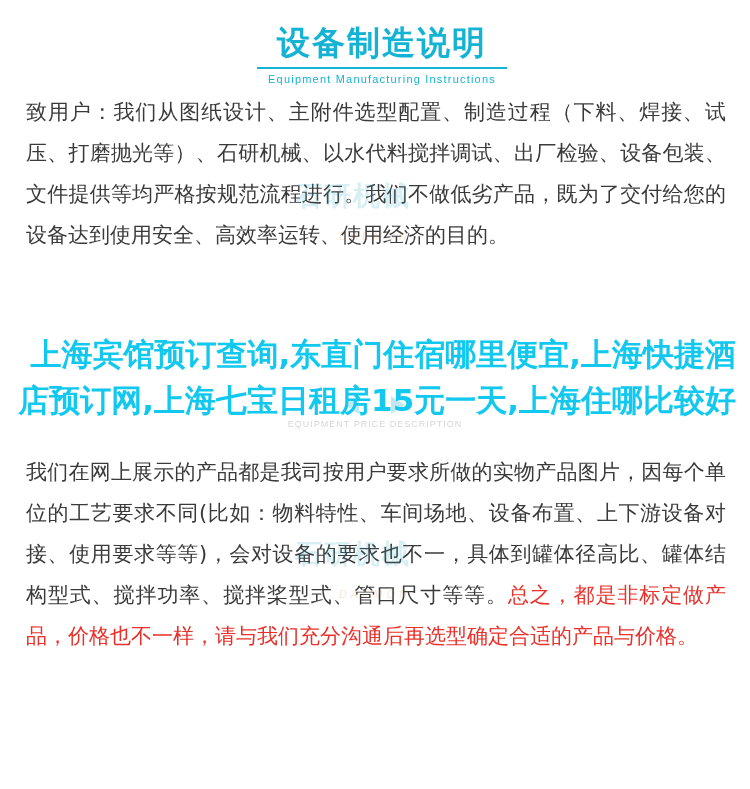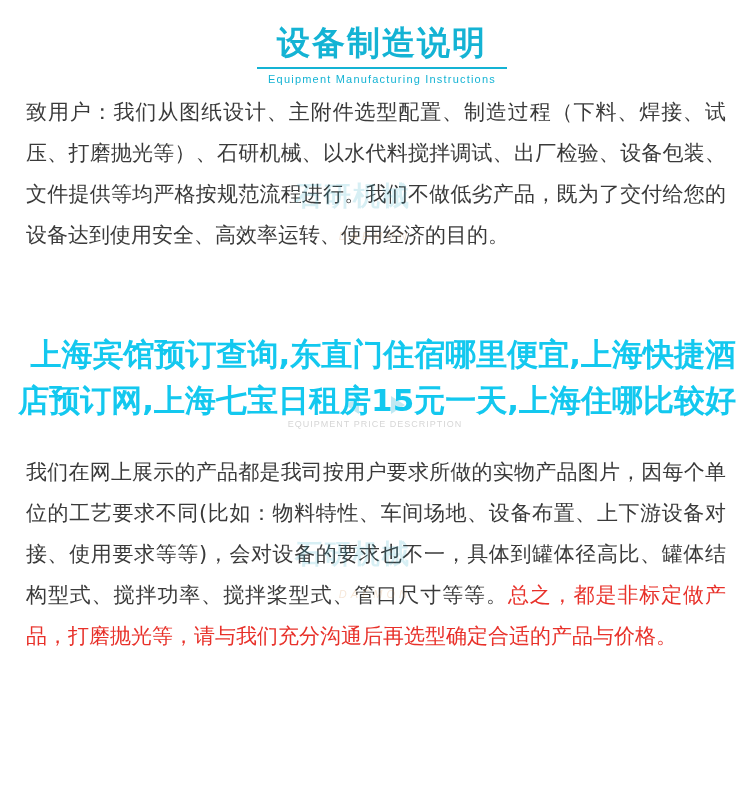--- a/index.html
+++ b/index.html
@@ -165,21 +165,21 @@
   </div>
 
   <div class="sec2">
     <div>
       <span class="tri tri-left"></span>
       <span class="tri tri-right"></span>
     </div>
     <div class="sec2-sub">EQUIPMENT PRICE DESCRIPTION</div>
   </div>
 
-  <div class="para para2"><span>我们在网上展示的产品都是我司按用户要求所做的实物产品图片，因每个单位的工艺要求不同(比如：物料特性、车间场地、设备布置、上下游设备对接、使用要求等等)，会对设备的要求也不一，具体到罐体径高比、罐体结构型式、搅拌功率、搅拌桨型式、管口尺寸等等。</span><span class="red">总之，都是非标定做产品，打磨抛光等，请与我们充分沟通后再选型确定合适的产品与价格。</span></div>
+  <div class="para para2"><span>我们在网上展示的产品都是我司按用户要求所做的实物产品图片，因每个单位的工艺要求不同(比如：物料特性、车间场地、设备布置、上下游设备对接、使用要求等等)，会对设备的要求也不一，具体到罐体径高比、罐体结构型式、搅拌功率、搅拌桨型式、管口尺寸等等。</span><span class="red">总之，都是非标定做产品，价格也不一样，请与我们充分沟通后再选型确定合适的产品与价格。</span></div>
 
   <div class="watermark wm2">
     <div class="wm-text">石研机械</div>
     <div class="wm-sub">DAEMON</div>
   </div>
 
   <div class="overlay">上海宾馆预订查询,东直门住宿哪里便宜,上海快捷酒店预订网,上海七宝日租房15元一天,上海住哪比较好</div>
 
 </div>
 

